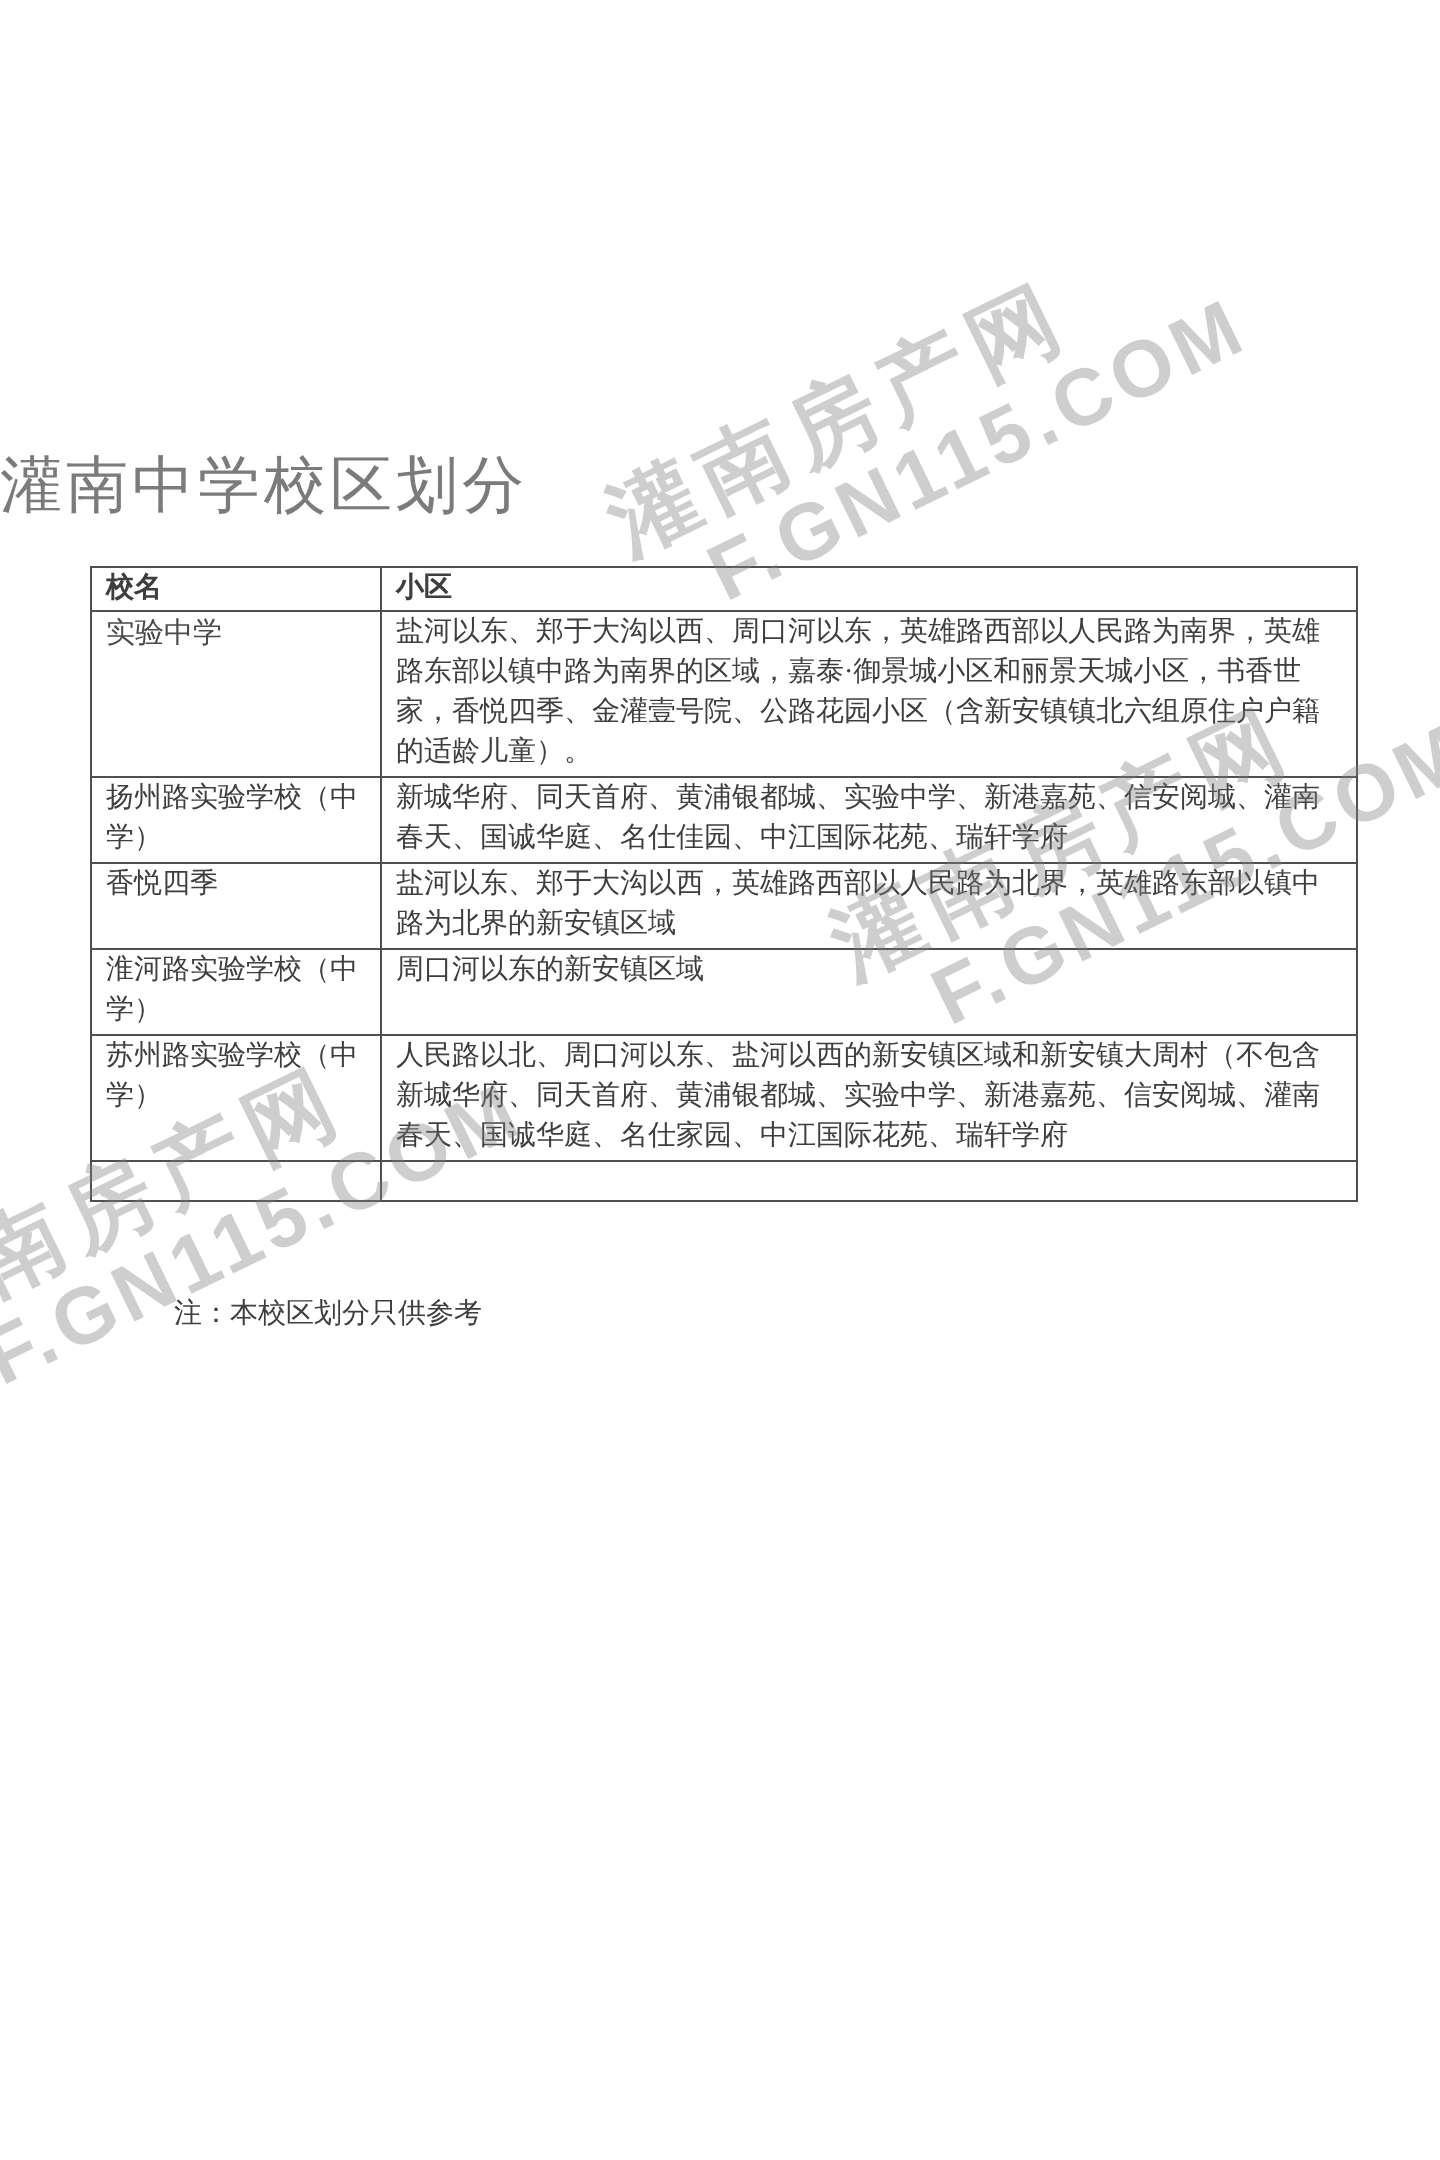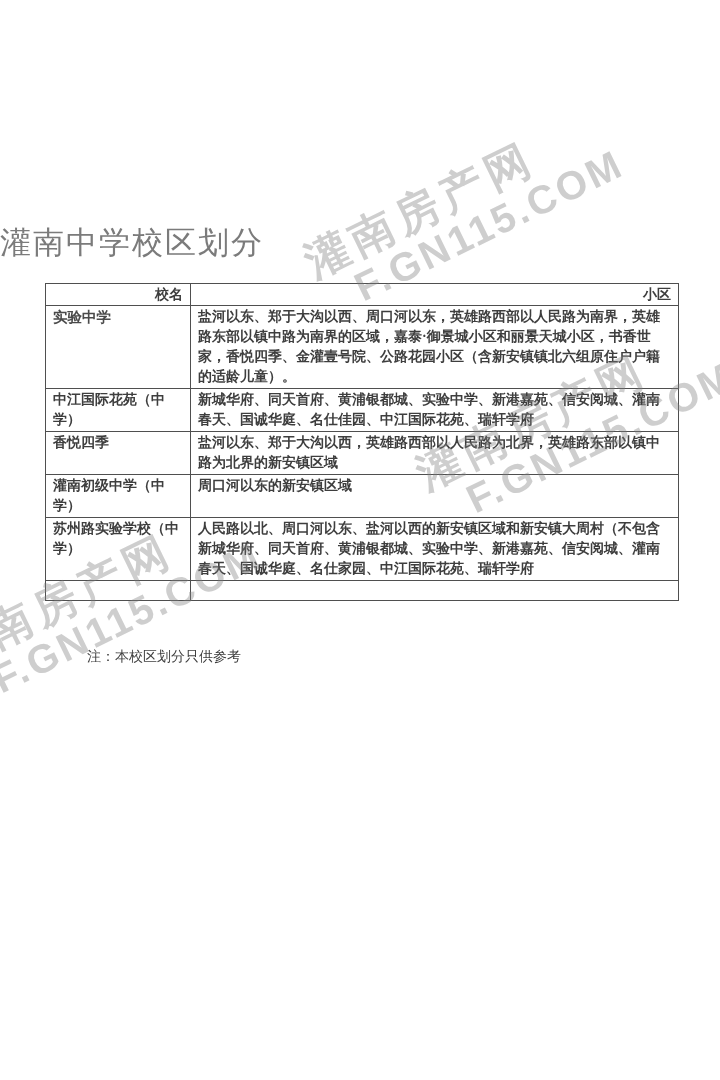--- a/index.html
+++ b/index.html
@@ -52,24 +52,23 @@
   }
   .district-table th,
   .district-table td{
     border:1px solid #4f4f4f;
     vertical-align:top;
     padding:1px 7px;
     font-size:14px;
     line-height:20px;
     color:#3e3e3e;
     overflow:hidden;
-    font-weight:bold;
   }
   .district-table th{
-    text-align:right;
+    text-align:left;
     font-weight:600;
     padding:0 7px;
     height:20px;
     line-height:21px;
   }
   .col-school{width:145px;}
   .col-area{width:488px;}
   
   .district-table tbody tr:first-child td:first-child{
     font-family:"Liberation Sans","DejaVu Sans",sans-serif;
@@ -115,32 +114,32 @@
       <th>小区</th>
     </tr>
   </thead>
   <tbody>
   <tr>
     <td>实验中学</td>
     <td>盐河以东、郑于大沟以西、周口河以东，英雄路西部以人民路为南界，英雄路东部以镇中路为南界的区域，嘉泰·御景城小区和丽景天城小区，书香世家，香悦四季、金灌壹号院、公路花园小区（含新安镇镇北六组原住户户籍的适龄儿童）。</td>
   </tr>
 
   <tr>
-    <td>中江国际花苑（中学）</td>
+    <td>扬州路实验学校（中学）</td>
     <td>新城华府、同天首府、黄浦银都城、实验中学、新港嘉苑、信安阅城、灌南春天、国诚华庭、名仕佳园、中江国际花苑、瑞轩学府</td>
   </tr>
 
   <tr>
     <td>香悦四季</td>
     <td>盐河以东、郑于大沟以西，英雄路西部以人民路为北界，英雄路东部以镇中路为北界的新安镇区域</td>
   </tr>
 
 
   <tr>
-    <td>灌南初级中学（中学）</td>
+    <td>淮河路实验学校（中学）</td>
     <td>周口河以东的新安镇区域</td>
   </tr>
 
   <tr>
     <td>苏州路实验学校（中学）</td>
     <td>人民路以北、周口河以东、盐河以西的新安镇区域和新安镇大周村（不包含新城华府、同天首府、黄浦银都城、实验中学、新港嘉苑、信安阅城、灌南春天、国诚华庭、名仕家园、中江国际花苑、瑞轩学府</td>
   </tr>
 
 
   <tr>

